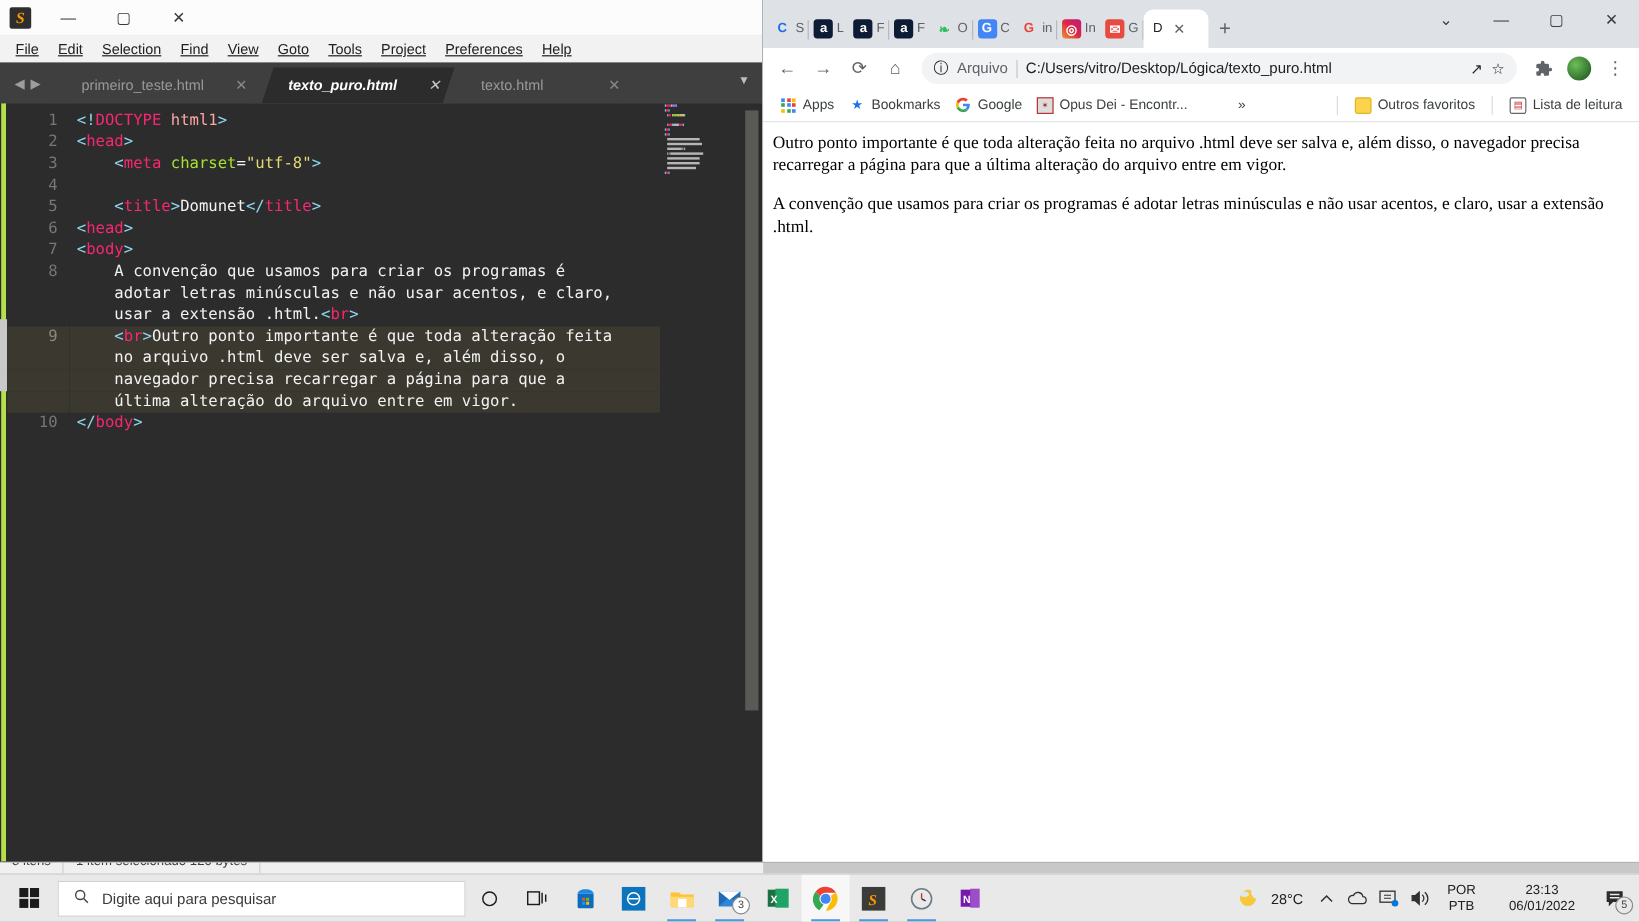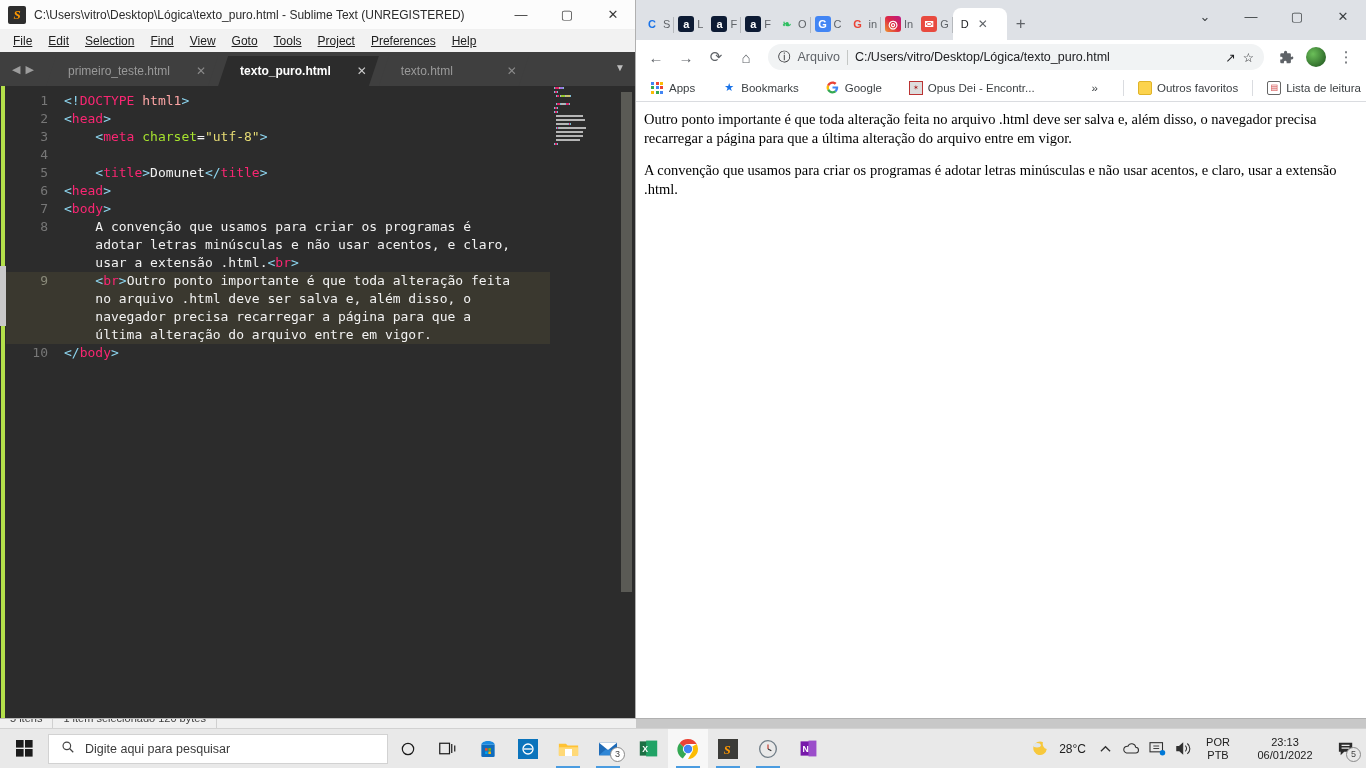--- a/index.html
+++ b/index.html
@@ -61,21 +61,21 @@
   .st-navarrows { width:46px; display:flex; align-items:center; justify-content:center;
     gap:5px; height:100%; color:#9d9d9d; font-size:11px; }
   .st-tab {
     height:30px; display:flex; align-items:center; padding:0 12px 0 22px;
     font-size:12px; color:#9a9a9a; background:#3f3f3f; position:relative;
     clip-path: polygon(10px 0, 100% 0, calc(100% - 10px) 100%, 0 100%);
     min-width:150px; justify-content:space-between;
   }
   .st-tab .tname { white-space:nowrap; }
   .st-tab .tclose { color:#8a8a8a; font-size:12px; margin-left:26px; }
-  .st-tab.active { background:#2c2c2c; color:#ffffff; font-weight:bold; z-index:2; }
+  .st-tab.active { background:#2c2c2c; color:#ffffff; font-weight:bold; z-index:2;font-style:italic; }
   .st-tab.active .tclose { color:#cccccc; font-weight:normal;}
   .st-tabmenu { position:absolute; right:0; top:0; height:30px; width:32px;
     display:flex; align-items:center; justify-content:center; color:#bdbdbd; font-size:10px; }
 
   .st-body { flex:1; display:flex; background:#2c2c2c; position:relative; overflow:hidden; }
   .st-leftstrip { width:6px; background:#2c2c2c; position:relative; flex:0 0 6px;}
   .st-leftstrip .lime { position:absolute; left:1px; top:0; bottom:0; width:4px; background:#b4e04a; }
   .st-leftstrip .handle { position:absolute; left:0px; width:6px; top:180px; height:60px;
      background:#c9c9c9; }
 
@@ -152,21 +152,21 @@
     align-items:center; padding:0 10px; gap:7px; font-size:12.5px; color:#202124;
     margin:0 6px;
   }
   .ch-omnibox .scheme { color:#5f6368; }
   .ch-omnibox .divider { width:1px;height:15px;background:#c4c7c5; }
   .ch-omnibox .url { flex:1; white-space:nowrap; overflow:hidden; }
   .ch-avatar { width:20px;height:20px;border-radius:50%;
      background:radial-gradient(circle at 35% 35%, #6bbf59, #1a4d1a); }
 
   .ch-bookmarks { height:28px; background:#fff; display:flex; align-items:center;
-     gap:15px; padding:0 8px; font-size:11.5px; color:#3c4043; flex:0 0 28px;
+     gap:0; padding:0 8px; font-size:11.5px; color:#3c4043; flex:0 0 28px;
      border-bottom:1px solid #dadce0; }
   .bm { display:flex; align-items:center; gap:5px; padding:3px 6px; border-radius:4px;
      white-space:nowrap; }
   .bm .bico { width:14px;height:14px; flex:0 0 14px; display:flex; align-items:center;
      justify-content:center; font-size:11px; }
   .bm-right { margin-left:auto; display:flex; align-items:center; gap:4px; }
   .bm-sep { width:1px;height:16px;background:#dadce0; margin:0 4px; }
 
   .ch-page { flex:1; background:#fff; padding:8px; overflow:hidden; }
   .ch-page p { font-family:"Liberation Serif", serif; font-size:14.5px; color:#000;
@@ -215,21 +215,20 @@
 
 <div id="explorer-sliver">
   <div class="es-cell">5 itens</div>
   <div class="es-cell">1 item selecionado  120 bytes</div>
 </div>
 
 <div id="sublime">
 
   <div class="st-titlebar">
     <div class="st-logo"></div>
-    <div class="st-title">C:\Users\vitro\Desktop\Lógica\texto_puro.html - Sublime Text (UNREGISTERED)</div>
     <div class="st-wbtns">
       <div class="st-wbtn">—</div>
       <div class="st-wbtn">▢</div>
       <div class="st-wbtn close">✕</div>
     </div>
   </div>
 
   <div class="st-menubar">
     <div class="st-menu"><u>File</u></div>
     <div class="st-menu"><u>Edit</u></div>

